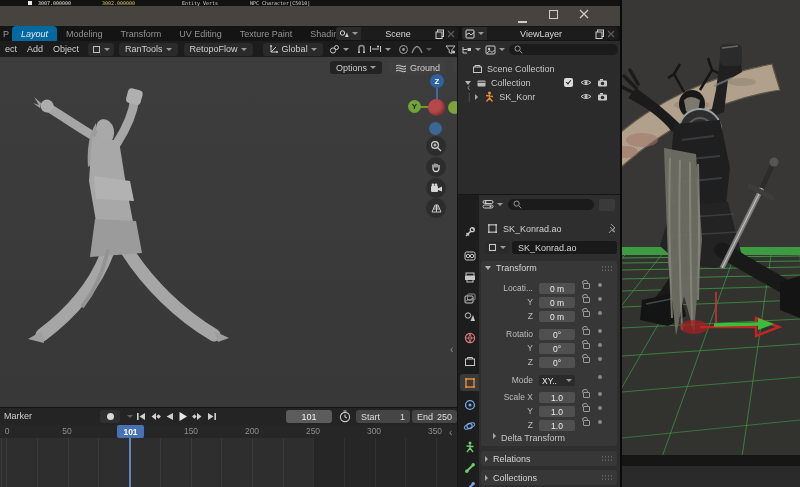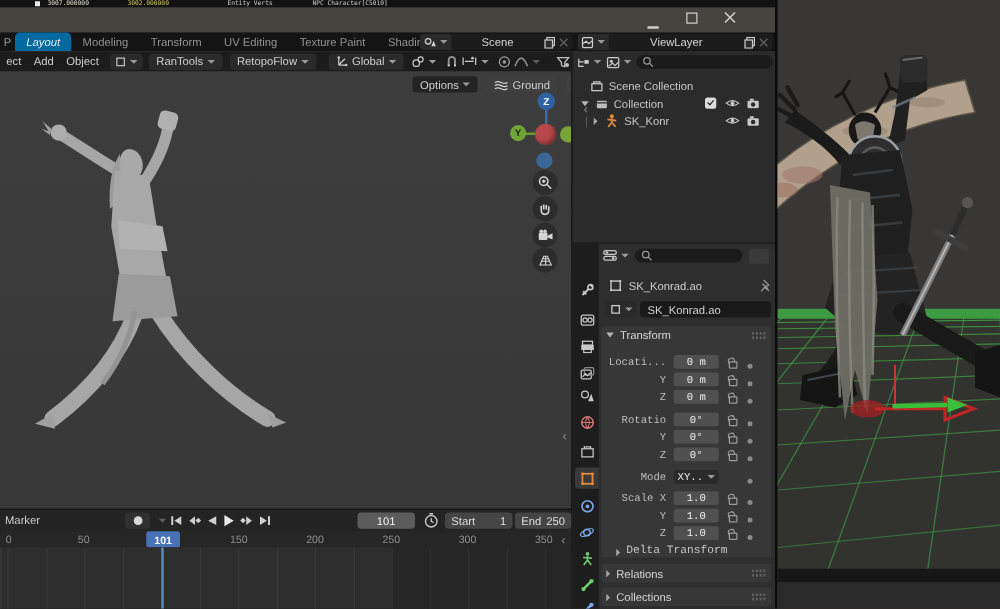--- a/index.html
+++ b/index.html
@@ -53,21 +53,21 @@
   .orow { position:absolute; left:0; width:100%; height:13px; display:flex; align-items:center; color:#c8c8c8; }
   .searchpill { background:#1b1b1b; border-radius:6px; height:11px; display:flex; align-items:center; padding:0 5px; }
 
   
   #properties { left:457px; top:195px; width:163px; height:292px; background:#2e2e2e; border-left:1px solid #141414; }
   #ptabs { position:absolute; left:0; top:0; width:21px; height:292px; background:#1d1d1d; }
   .ptab { position:absolute; left:3px; width:17px; height:17px; display:flex; align-items:center; justify-content:center; }
   .ptab.active { background:#3a3a3a; border-radius:3px 0 0 3px; left:2px; width:19px; }
   #pmain { position:absolute; left:21px; top:0; width:142px; height:292px; }
   .tfield { background:#505050; border-radius:2px; width:36px; height:11px; color:#ececec; font-size:8.5px; display:flex; align-items:center; justify-content:center; }
-  .trow { position:absolute; left:0; width:100%; height:12px; display:flex; align-items:flex-end;font-family:Liberation Mono, monospace; }
+  .trow { position:absolute; left:0; width:100%; height:12px; display:flex; align-items:flex-start; }
   .tlabel { width:58px; text-align:right; padding-right:6px; color:#bdbdbd; font-size:8.5px; }
   .panel { position:absolute; left:2px; width:136px; background:#373737; border-radius:3px; }
   .phead { height:14px; display:flex; align-items:center; padding:0 4px; color:#d6d6d6; }
 
   
   #timeline { left:0; top:407px; width:457px; height:80px; background:#242424; border-top:1px solid #141414; }
   #tl-header { position:absolute; left:0; top:0; width:457px; height:17px; background:#242424; }
   #tl-ruler { position:absolute; left:0; top:17px; width:457px; height:13px; background:#262626; color:#8f8f8f; font-size:8.5px; }
   #tl-body { position:absolute; left:0; top:30px; width:457px; height:50px; background:#262626; }
   #tl-range { position:absolute; left:0; top:0; width:313px; height:50px; background:#2e2e2e;

